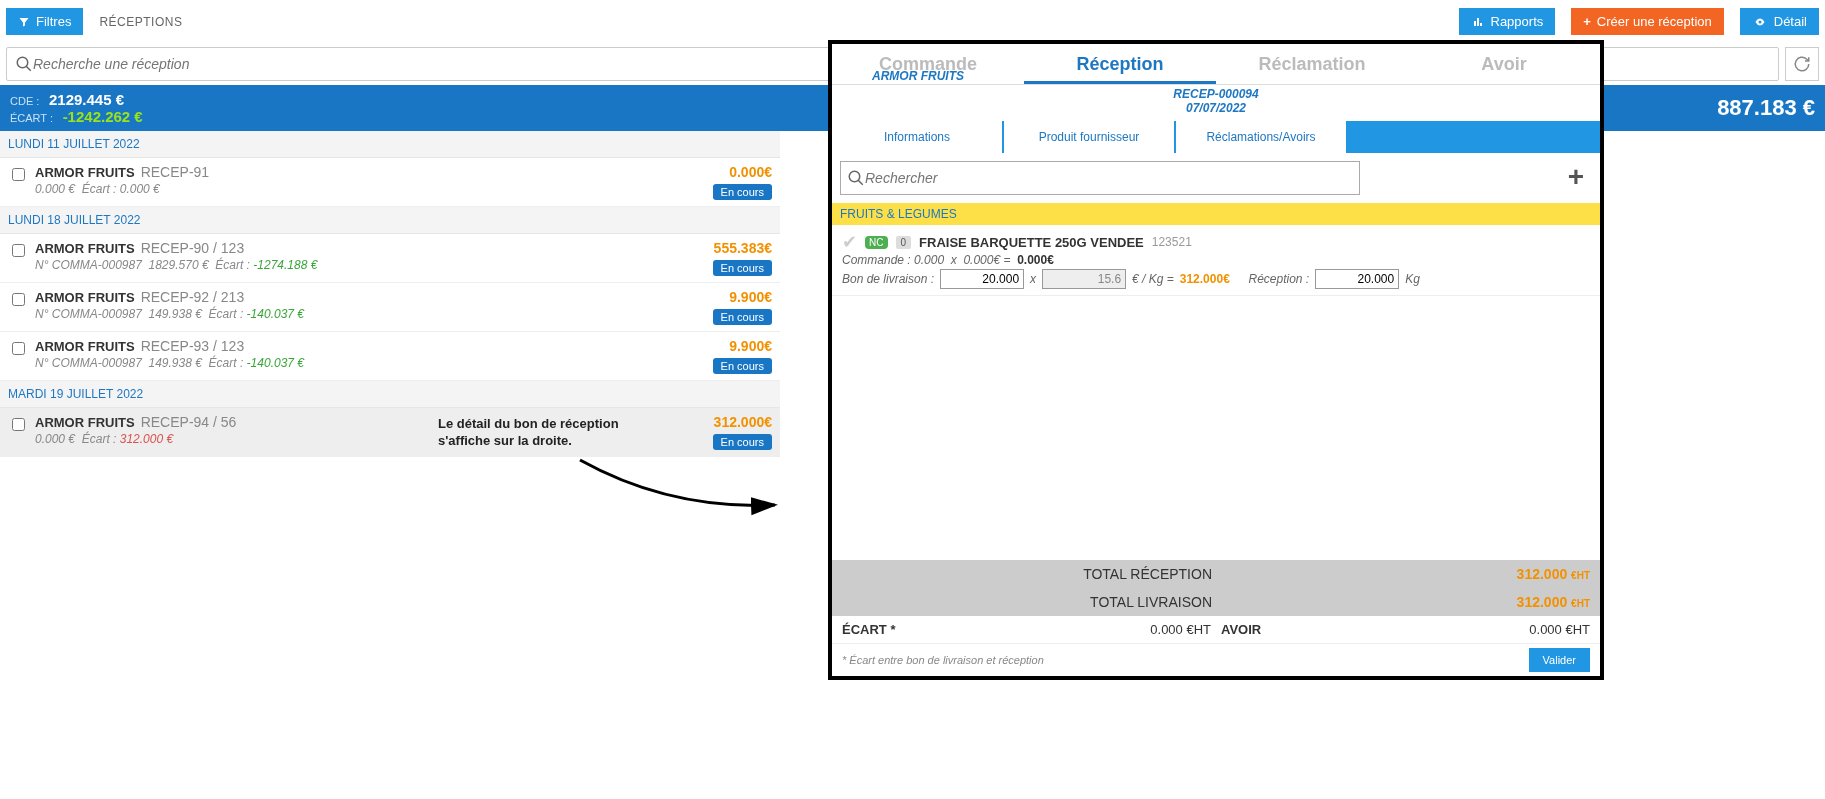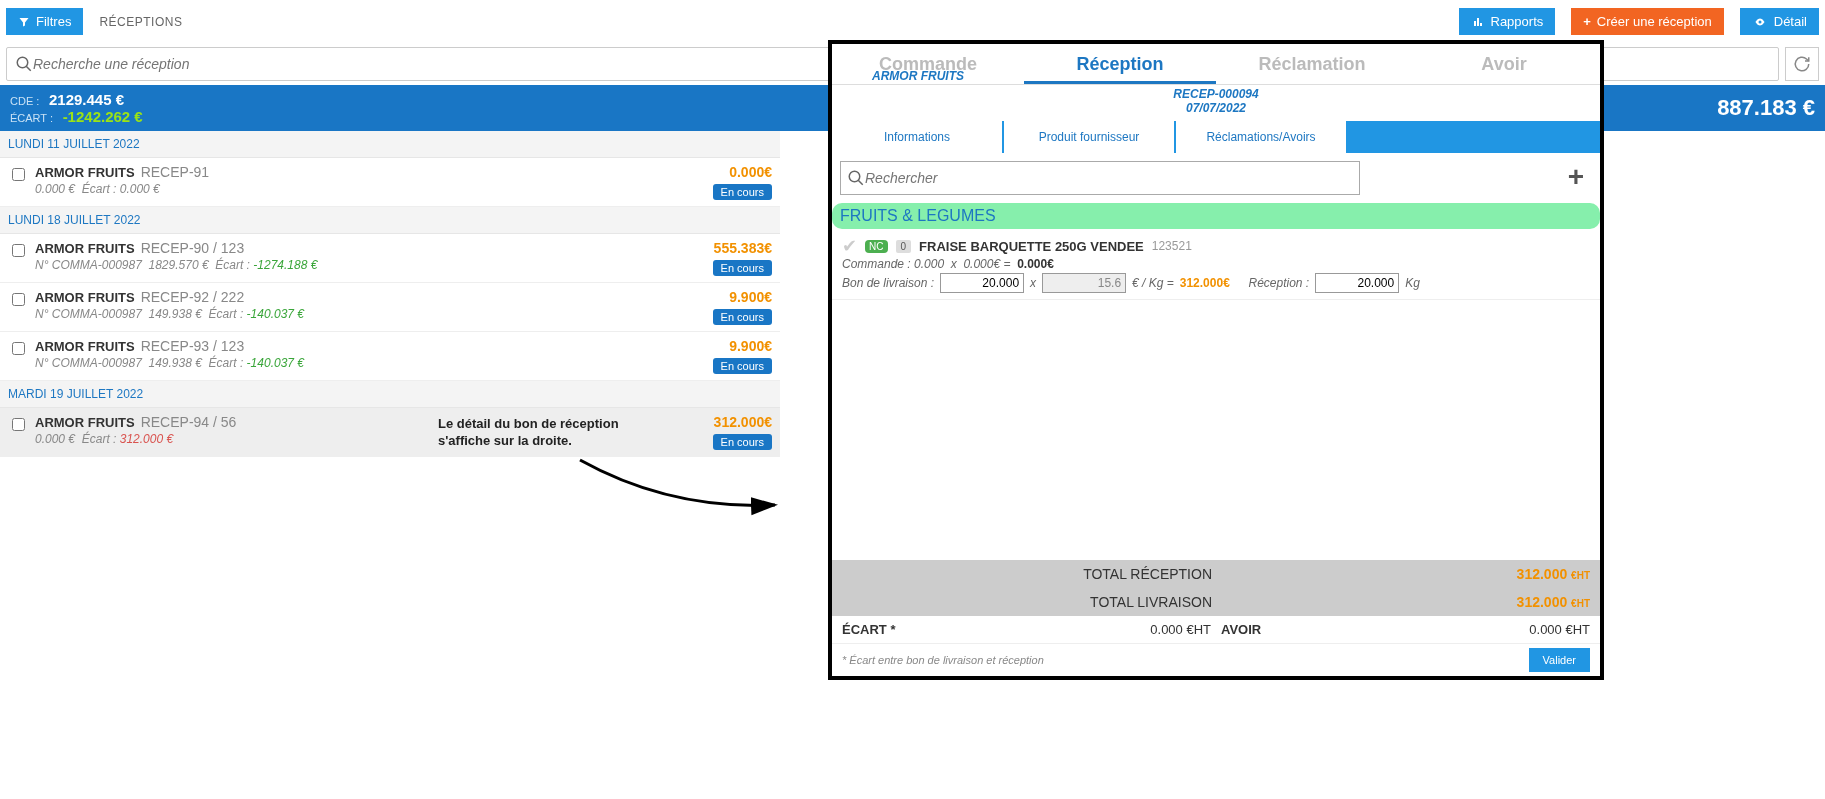--- a/index.html
+++ b/index.html
@@ -59,21 +59,21 @@
 .subtabs-bar { background: #2196e3; display: flex; padding: 0; }
 .subtab { background: #fff; color: #1d77c2; padding: 8px 16px; font-size: 12px; text-align: center; border: 1px solid #fff; cursor: pointer; margin-right: 2px; min-width: 170px; }
 
 
 .detail-search-row { display: flex; gap: 8px; padding: 8px; }
 .detail-search-box { flex: 0 0 520px; display:flex; align-items:center; border:1px solid #aaa; padding:4px 6px; height:34px;}
 .detail-search-box input { flex:1; border:none; outline:none; font-size:14px; color:#888; font-style: italic; }
 .add-btn { margin-left: auto; font-size: 28px; color: #555; cursor: pointer; padding: 0 8px; font-weight: 700;}
 
 
-.cat-stripe { background: #86efac; color: #1d77c2; font-size: 16px; padding: 4px 8px; border-radius: 10px; }
+.cat-stripe { background: #fde047; color: #1d77c2; font-size: 12px; padding: 4px 8px; }
 
 
 .product-line { padding: 6px 10px; border-bottom: 1px solid #eee; }
 .product-line .top { display:flex; align-items:center; gap:8px; }
 .nc-badge { background:#4caf50; color:#fff; font-size:10px; font-weight:400; padding:1px 4px; border-radius:4px;}
 .count-badge { background:#ddd; color:#555; font-size:10px; padding:1px 5px; border-radius:2px;}
 .product-name { font-weight:700; font-size:13px; }
 .product-code { color:#999; font-size:12px; }
 .check-icon { color:#ccc; font-size:18px;}
 .product-line .calc { font-size:12px; color:#666; font-style:italic; }
@@ -160,21 +160,21 @@
       <div class="right"><div class="amount-orange">0.000€</div><div class="status-badge">En cours</div></div>
     </div>
     <div class="date-header">LUNDI 18 JUILLET 2022</div>
     <div class="row">
       <input type="checkbox" class="chk" style="">
       <div class="main"><span class="supplier">ARMOR FRUITS</span><span class="ref">RECEP-90 / 123</span><div class="sub"><span>N° COMMA-000987</span>&nbsp; <span>1829.570 €</span>&nbsp; <span>Écart :</span> <span class="ecart-pos">-1274.188 €</span></div></div>
       <div class="right"><div class="amount-orange">555.383€</div><div class="status-badge">En cours</div></div>
     </div>
     <div class="row">
       <input type="checkbox" class="chk" style="">
-      <div class="main"><span class="supplier">ARMOR FRUITS</span><span class="ref">RECEP-92 / 222</span><div class="sub"><span>N° COMMA-000987</span>&nbsp; <span>149.938 €</span>&nbsp; <span>Écart :</span> <span class="ecart-pos">-140.037 €</span></div></div>
+      <div class="main"><span class="supplier">ARMOR FRUITS</span><span class="ref">RECEP-92 / 213</span><div class="sub"><span>N° COMMA-000987</span>&nbsp; <span>149.938 €</span>&nbsp; <span>Écart :</span> <span class="ecart-pos">-140.037 €</span></div></div>
       <div class="right"><div class="amount-orange">9.900€</div><div class="status-badge">En cours</div></div>
     </div>
     <div class="row">
       <input type="checkbox" class="chk" style="">
       <div class="main"><span class="supplier">ARMOR FRUITS</span><span class="ref">RECEP-93 / 123</span><div class="sub"><span>N° COMMA-000987</span>&nbsp; <span>149.938 €</span>&nbsp; <span>Écart :</span> <span class="ecart-pos">-140.037 €</span></div></div>
       <div class="right"><div class="amount-orange">9.900€</div><div class="status-badge">En cours</div></div>
     </div>
     <div class="date-header">MARDI 19 JUILLET 2022</div>
     <div class="row selected">
       <input type="checkbox" class="chk" style="">

